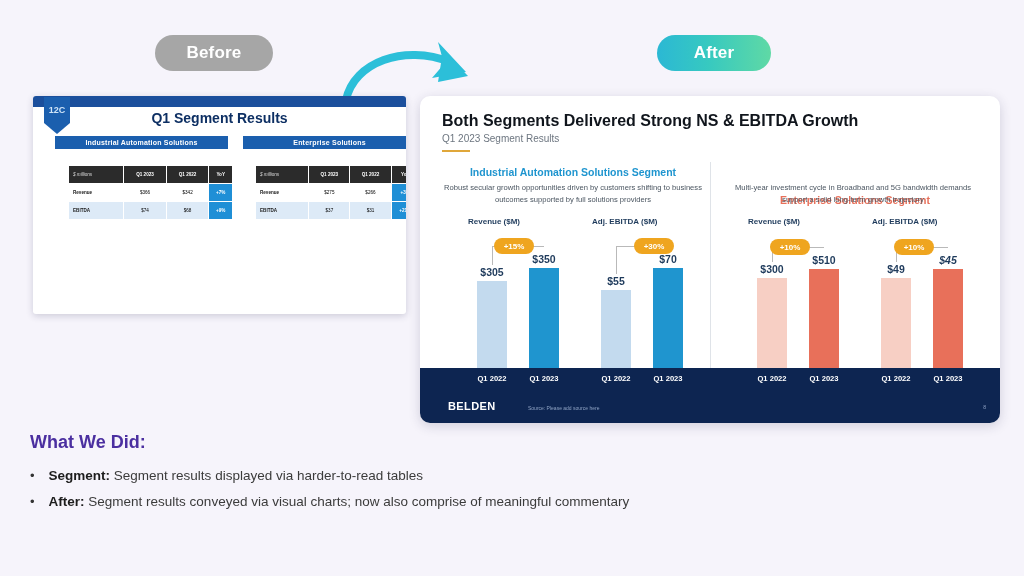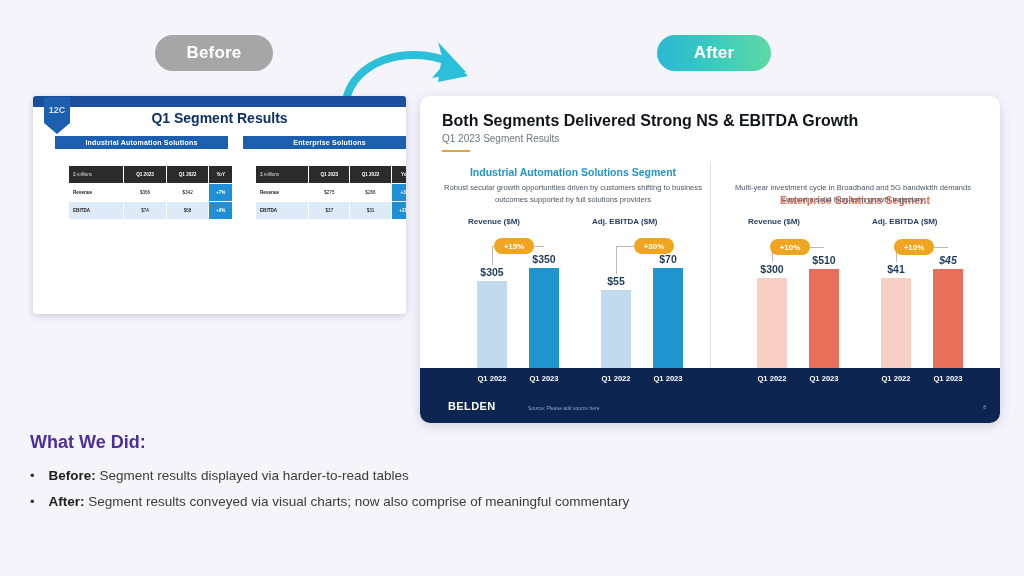--- a/index.html
+++ b/index.html
@@ -231,21 +231,21 @@
         <div class="conn" style="left: 196px; top: 18px; width: 52px; height: 1px;"></div>
         <div class="badge-pct" style="left: 202px; top: 10px; margin-left: 12px;">+30%</div>
         <div class="bar" style="left: 337px; width: 30px; height: 90px; background: rgb(247, 207, 196);"></div>
         <div class="bar-val" style="left: 324px; bottom: 93px;">$300</div>
         <div class="bar" style="left: 389px; width: 30px; height: 99px; background: rgb(232, 112, 90);"></div>
         <div class="bar-val" style="left: 376px; bottom: 102px;">$510</div>
         <div class="conn" style="left: 352px; top: 19px; width: 1px; height: 15px;"></div>
         <div class="conn" style="left: 352px; top: 19px; width: 52px; height: 1px;"></div>
         <div class="badge-pct" style="left: 350px; top: 11px;">+10%</div>
         <div class="bar" style="left: 461px; width: 30px; height: 90px; background: rgb(247, 207, 196);"></div>
-        <div class="bar-val" style="left: 448px; bottom: 93px;">$41</div>
+        <div class="bar-val" style="left: 448px; bottom: 93px;">$49</div>
         <div class="bar" style="left: 513px; width: 30px; height: 99px; background: rgb(232, 112, 90);"></div>
         <div class="bar-val" style="left: 500px; bottom: 102px; font-style: italic;">$45</div>
         <div class="conn" style="left: 476px; top: 19px; width: 1px; height: 15px;"></div>
         <div class="conn" style="left: 476px; top: 19px; width: 52px; height: 1px;"></div>
         <div class="badge-pct" style="left: 474px; top: 11px;">+10%</div>
       </div>
 
     <div id="af-axisband"></div>
     <div id="af-footband"></div>
     <div id="af-foot-logo">BELDEN</div>
@@ -257,20 +257,20 @@
       <div class="axis-lbl" style="left: 220px; top: 278px;">Q1 2023</div>
       <div class="axis-lbl" style="left: 324px; top: 278px;">Q1 2022</div>
       <div class="axis-lbl" style="left: 376px; top: 278px;">Q1 2023</div>
       <div class="axis-lbl" style="left: 448px; top: 278px;">Q1 2022</div>
       <div class="axis-lbl" style="left: 500px; top: 278px;">Q1 2023</div>
     </div>
 
   <div id="wwd-title">What We Did:</div>
   <div class="wwd-row" id="wwd-row-0">
     <span class="wwd-bullet">•</span>
-    <span class="wwd-text"><b>Before:</b><span> Segment results displayed via harder-to-read tables</span></span>
+    <span class="wwd-text"><b>Segment:</b><span> Segment results displayed via harder-to-read tables</span></span>
   </div>
   <div class="wwd-row" id="wwd-row-1">
     <span class="wwd-bullet">•</span>
     <span class="wwd-text"><b>After:</b><span> Segment results conveyed via visual charts; now also comprise of meaningful commentary</span></span>
   </div>
 
 </div>
 
 </body></html>

